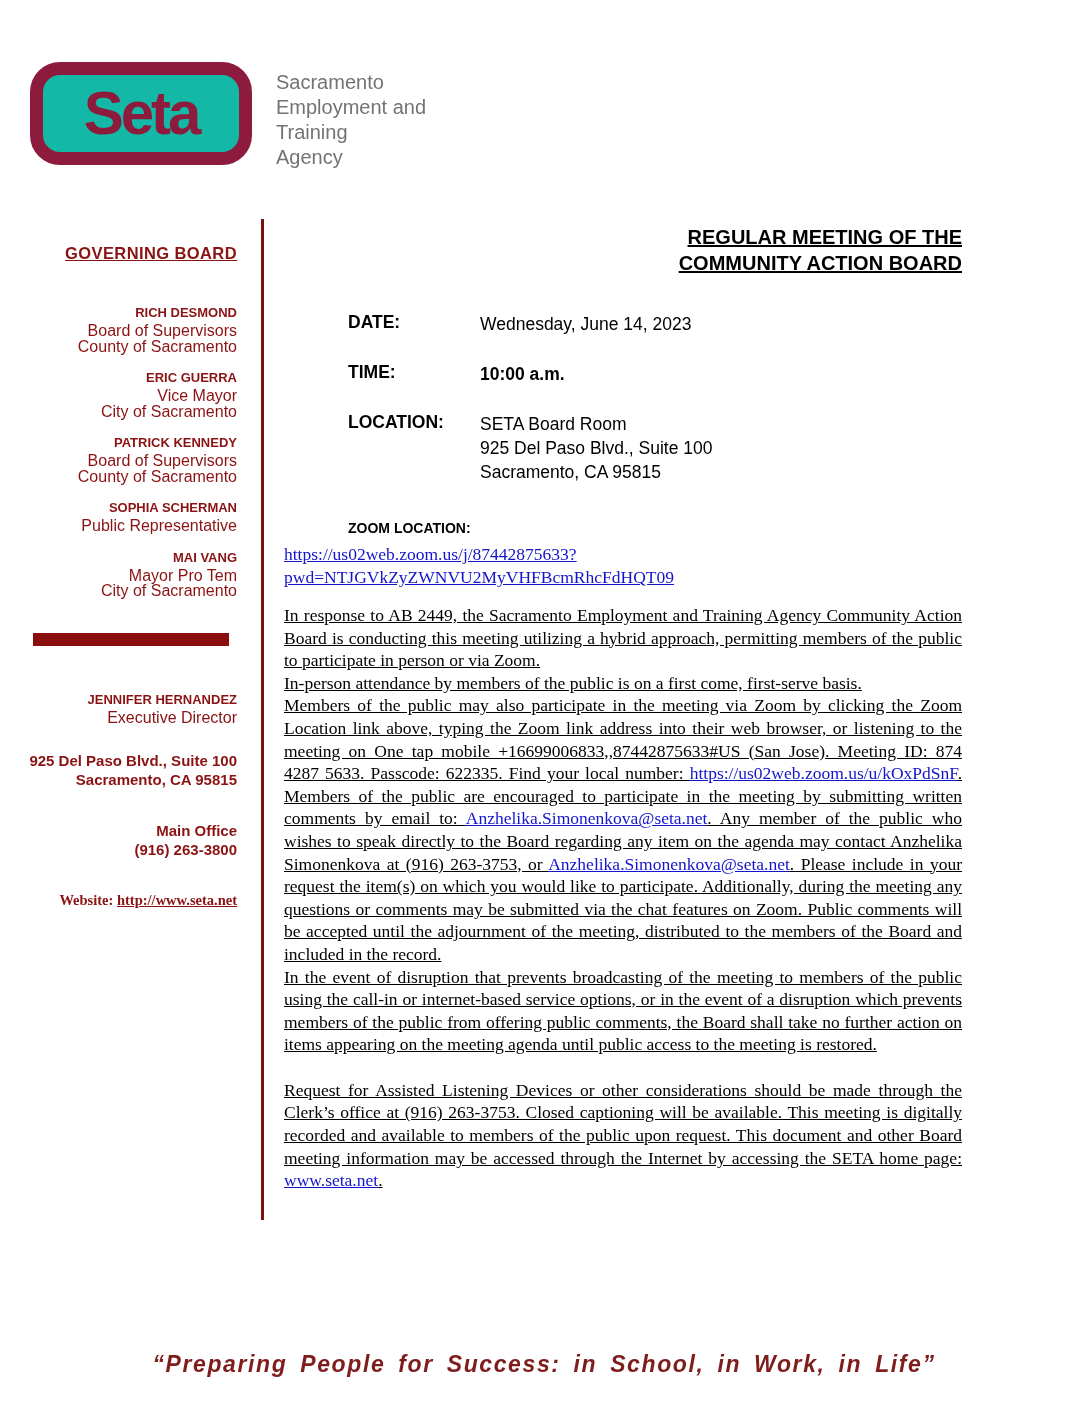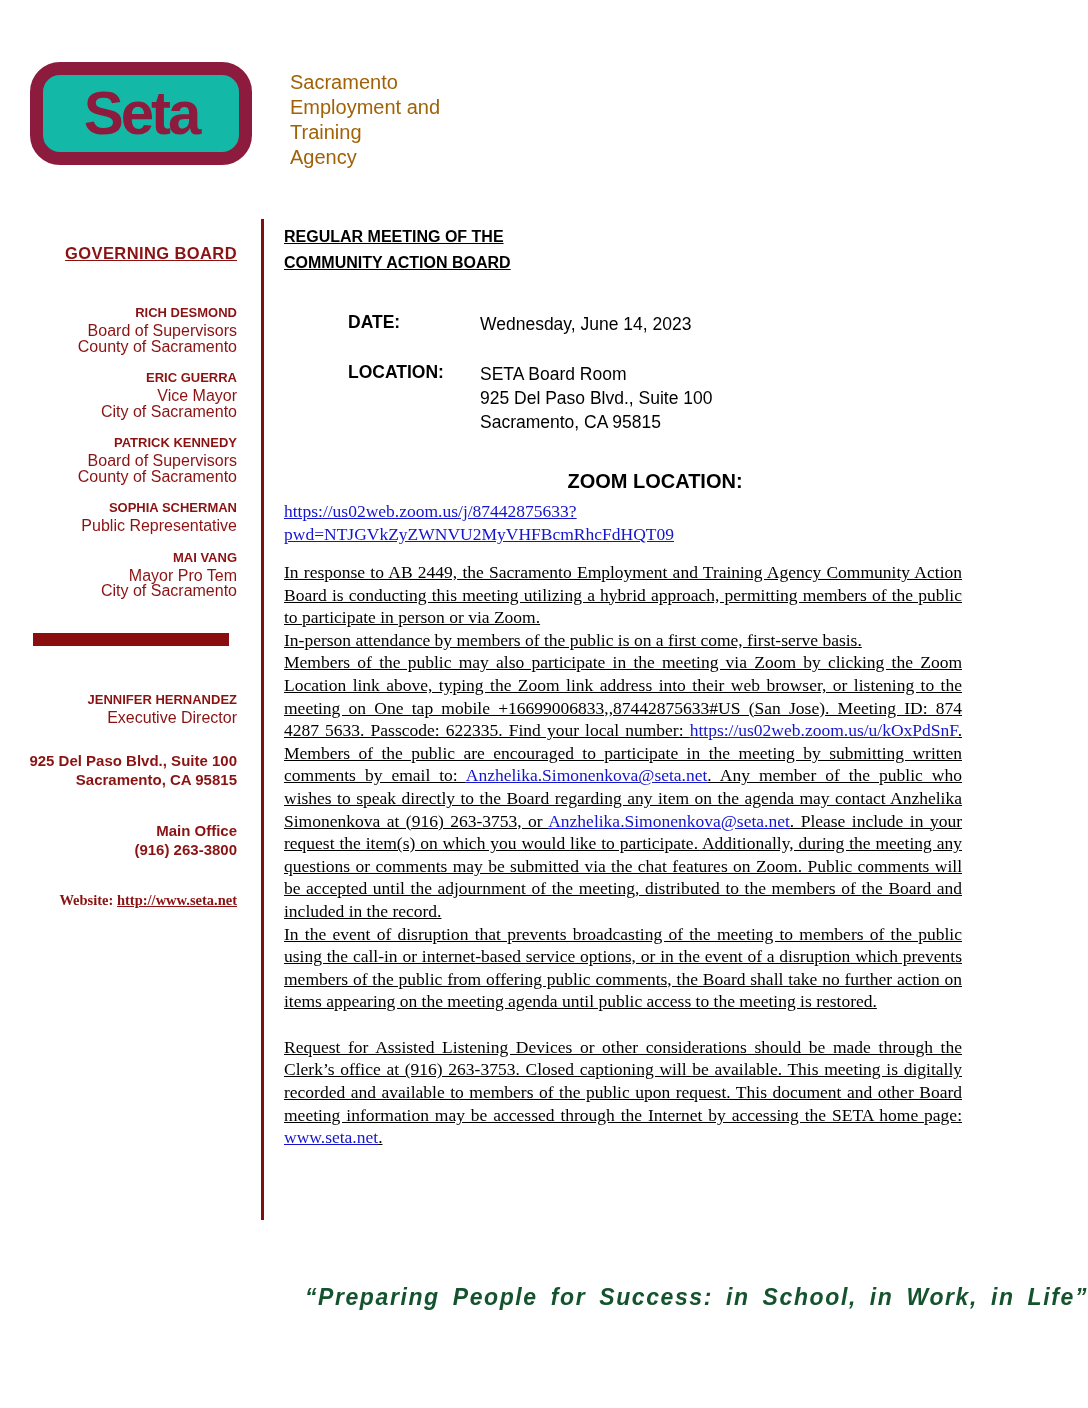--- a/index.html
+++ b/index.html
@@ -20,22 +20,22 @@
     border-radius: 30px;
     display: flex; align-items: center; justify-content: center;
     background: #14b8a6;
   }
   .logo-text {
     font-weight: bold; font-size: 60px; line-height: 1;
     color: #8d1b3d; letter-spacing: -3px;
     transform: scaleY(1.02);
   }
   .agency-name {
-    position: absolute; left: 290px; top: 70px;
-    color: #a16207; font-size: 20px; line-height: 25px;
+    position: absolute; left: 276px; top: 70px;
+    color: #737373; font-size: 20px; line-height: 25px;
   }
 
   
   .sidebar {
     position: absolute; left: 25px; top: 244px; width: 212px;
     text-align: right; color: #8b1212;
   }
   .sb-title {
     font-size: 16.5px; font-weight: bold; text-decoration: underline;
     letter-spacing: 0.4px; margin: 0 0 40px 0;
@@ -53,48 +53,48 @@
   }
   .sb-website a { color: inherit; text-decoration: underline; cursor: pointer; }
 
   .v-divider {
     position: absolute; left: 261px; top: 219px;
     width: 3px; height: 1001px; background: #7a1212;
   }
 
   
   .content { position: absolute; left: 284px; top: 224px; width: 678px; }
-  .doc-title { text-align: left; font-size: 16px; font-weight: bold; line-height: 26px; margin: 0; }
+  .doc-title { text-align: right; font-size: 20px; font-weight: bold; line-height: 26px; margin: 0; }
   .doc-title .tl { text-decoration: underline; }
   .meta { margin-top: 36px; }
   .meta-row { display: flex; font-size: 17.5px; margin-bottom: 26px; }
   .meta-label { font-weight: bold; margin-left: 64px; width: 132px; flex: none; }
   .meta-value { line-height: 24px; }
   .bold { font-weight: bold; }
-  .zoom-heading { font-size: 20px; font-weight: bold; margin: 36px 0 7px 64px; text-align: center; }
+  .zoom-heading { font-size: 14px; font-weight: bold; margin: 36px 0 7px 64px; }
   .zoom-link {
     display: block; font-family: "Liberation Serif", serif;
     font-size: 17.5px; line-height: 23px;
     color: #1414cc; text-decoration: underline;
     overflow-wrap: anywhere; cursor: pointer;
   }
   .body-text { margin-top: 15px; }
   .para {
     font-family: "Liberation Serif", serif;
     font-size: 17.5px; line-height: 22.6px;
     text-align: justify; text-decoration: underline;
     margin: 0;
   }
   .para.gap-top { margin-top: 23px; }
   .para a { color: #1414cc; text-decoration: underline; cursor: pointer; }
 
   
   .motto {
-    position: absolute; left: 0; top: 1284px; width: 100%;
-    text-align: right; color: #14532d;
+    position: absolute; left: 0; top: 1351px; width: 100%;
+    text-align: center; color: #7f1d1d;
     font-weight: bold; font-style: italic;
     font-size: 23px; letter-spacing: 1.6px; word-spacing: 5px;
   }
 </style>
 </head>
 <body>
 
 <div class="logo-box">
   <span class="logo-text">Seta</span>
 </div>
@@ -164,20 +164,24 @@
     <span class="tl">REGULAR MEETING OF THE</span><br>
     <span class="tl">COMMUNITY ACTION BOARD</span>
   </h1>
 
   <div class="meta">
     <div class="meta-row">
       <span class="meta-label">DATE:</span>
       <span class="meta-value">Wednesday, June 14, 2023</span>
     </div>
     <div class="meta-row">
+      <span class="meta-label">TIME:</span>
+      <span class="meta-value bold">10:00 a.m.</span>
+    </div>
+    <div class="meta-row">
       <span class="meta-label">LOCATION:</span>
       <span class="meta-value">
         <div>SETA Board Room</div>
         <div>925 Del Paso Blvd., Suite 100</div>
         <div>Sacramento, CA 95815</div>
       </span>
     </div>
   </div>
 
   <h3 class="zoom-heading">ZOOM LOCATION:</h3>

